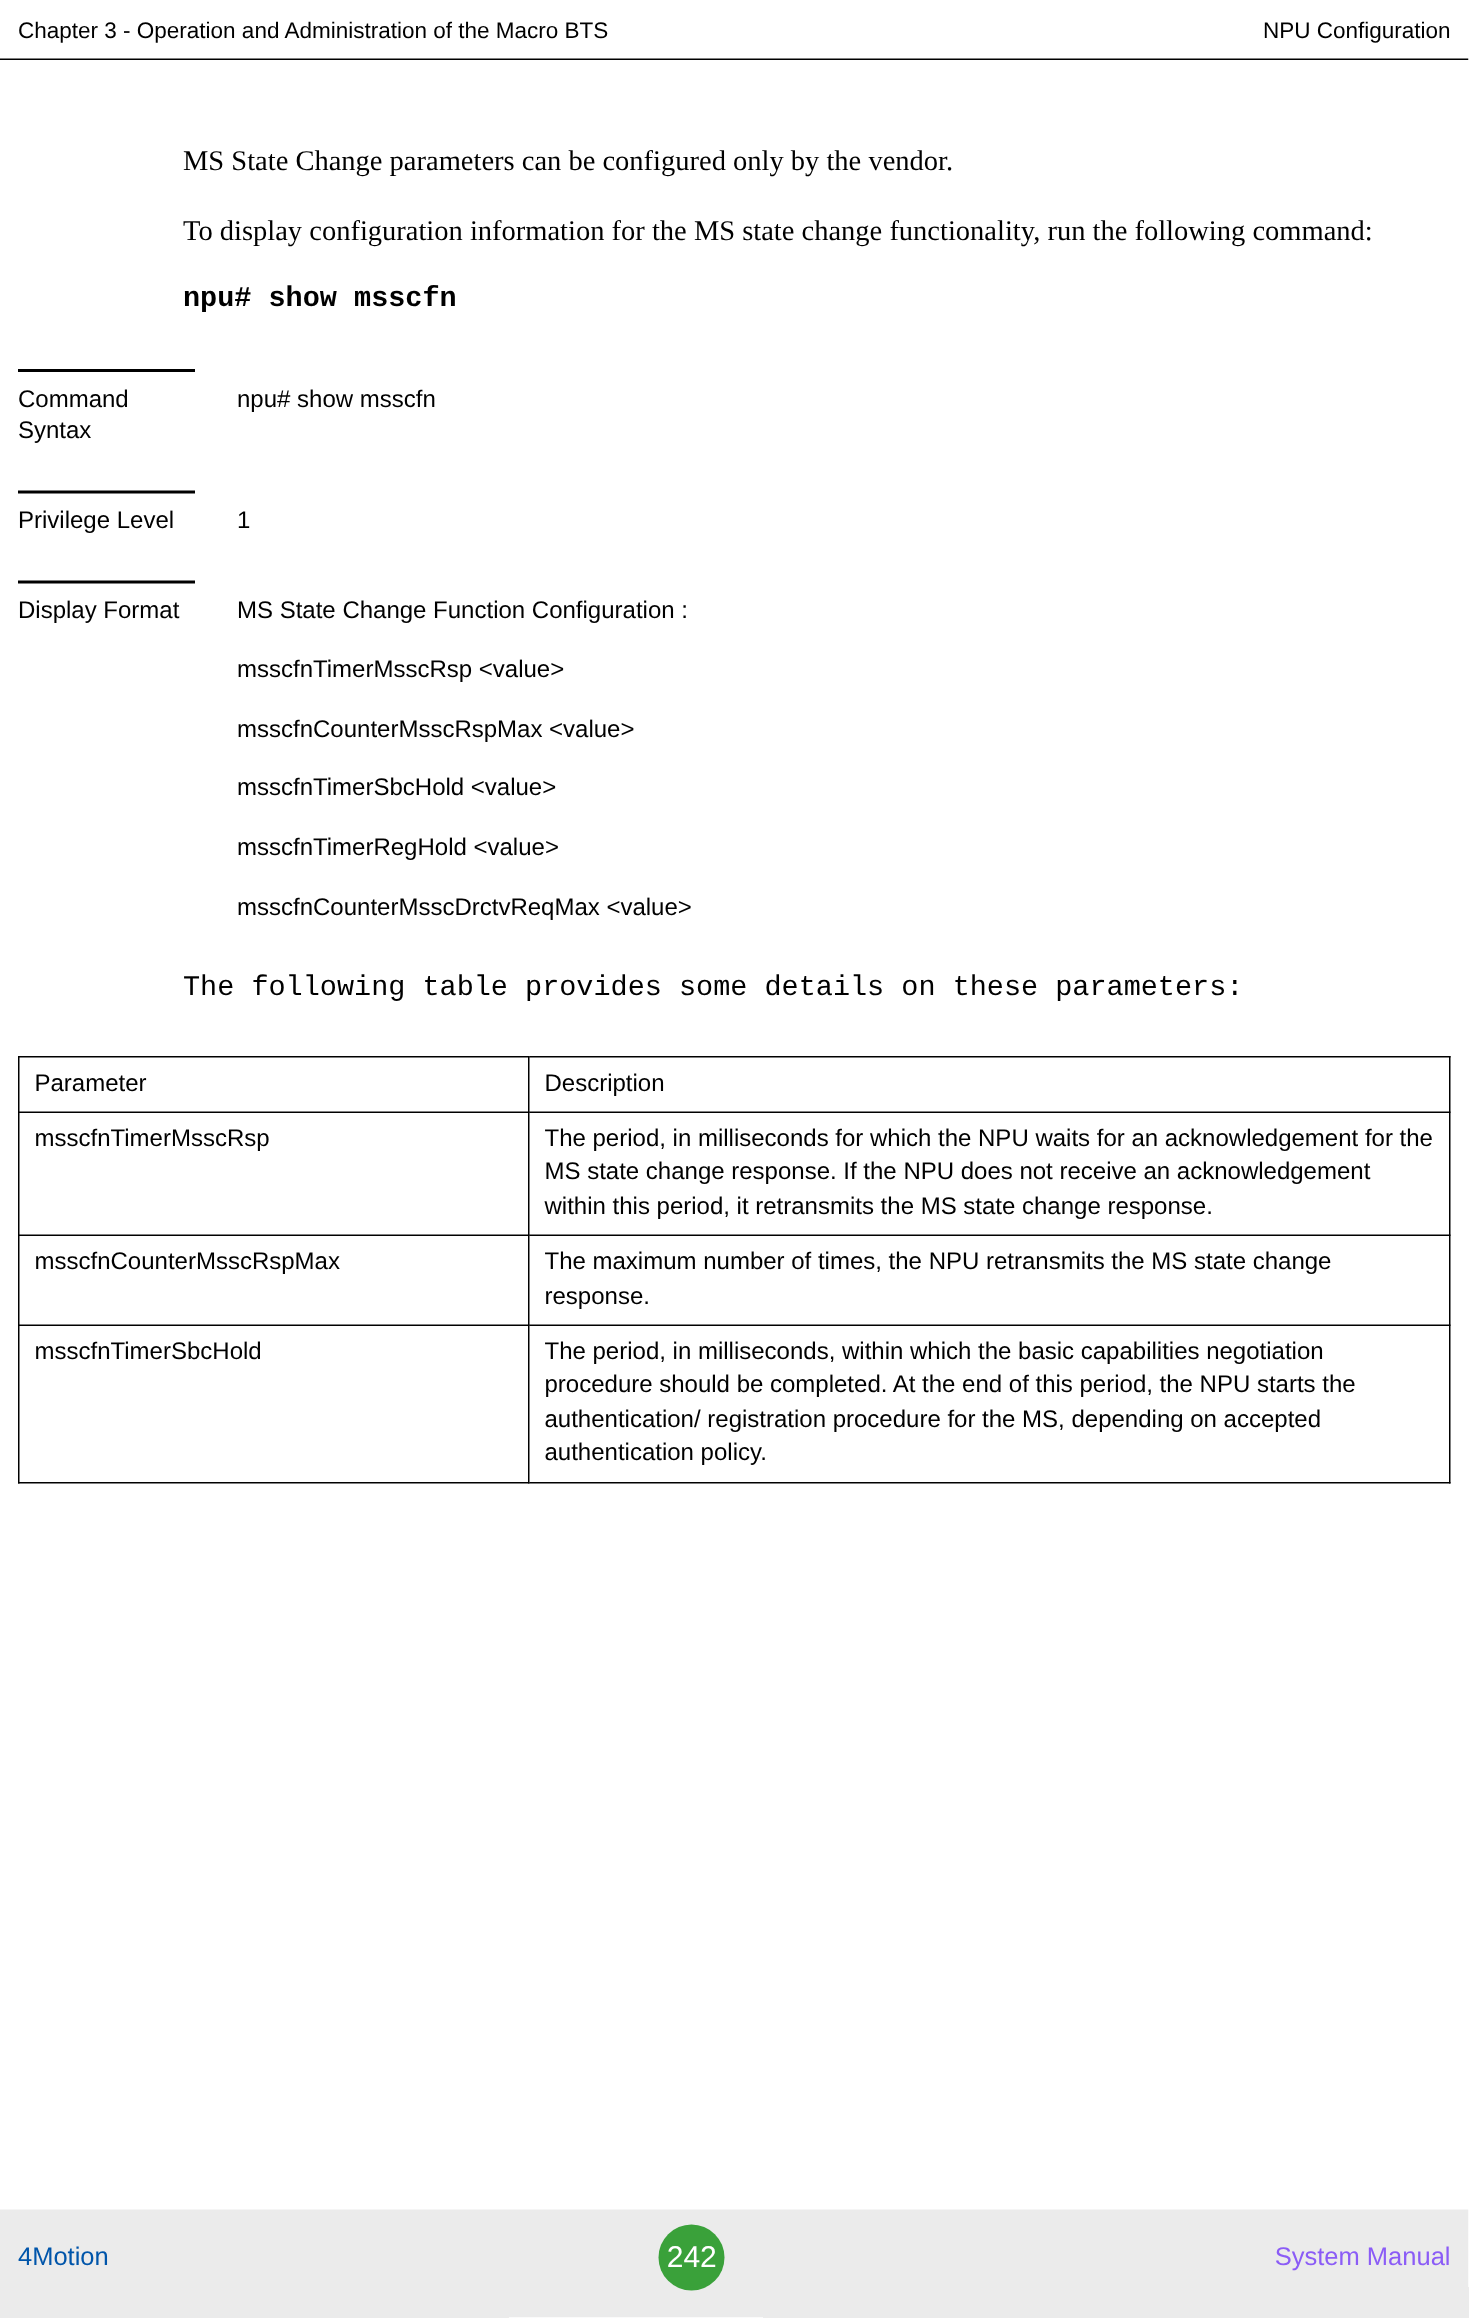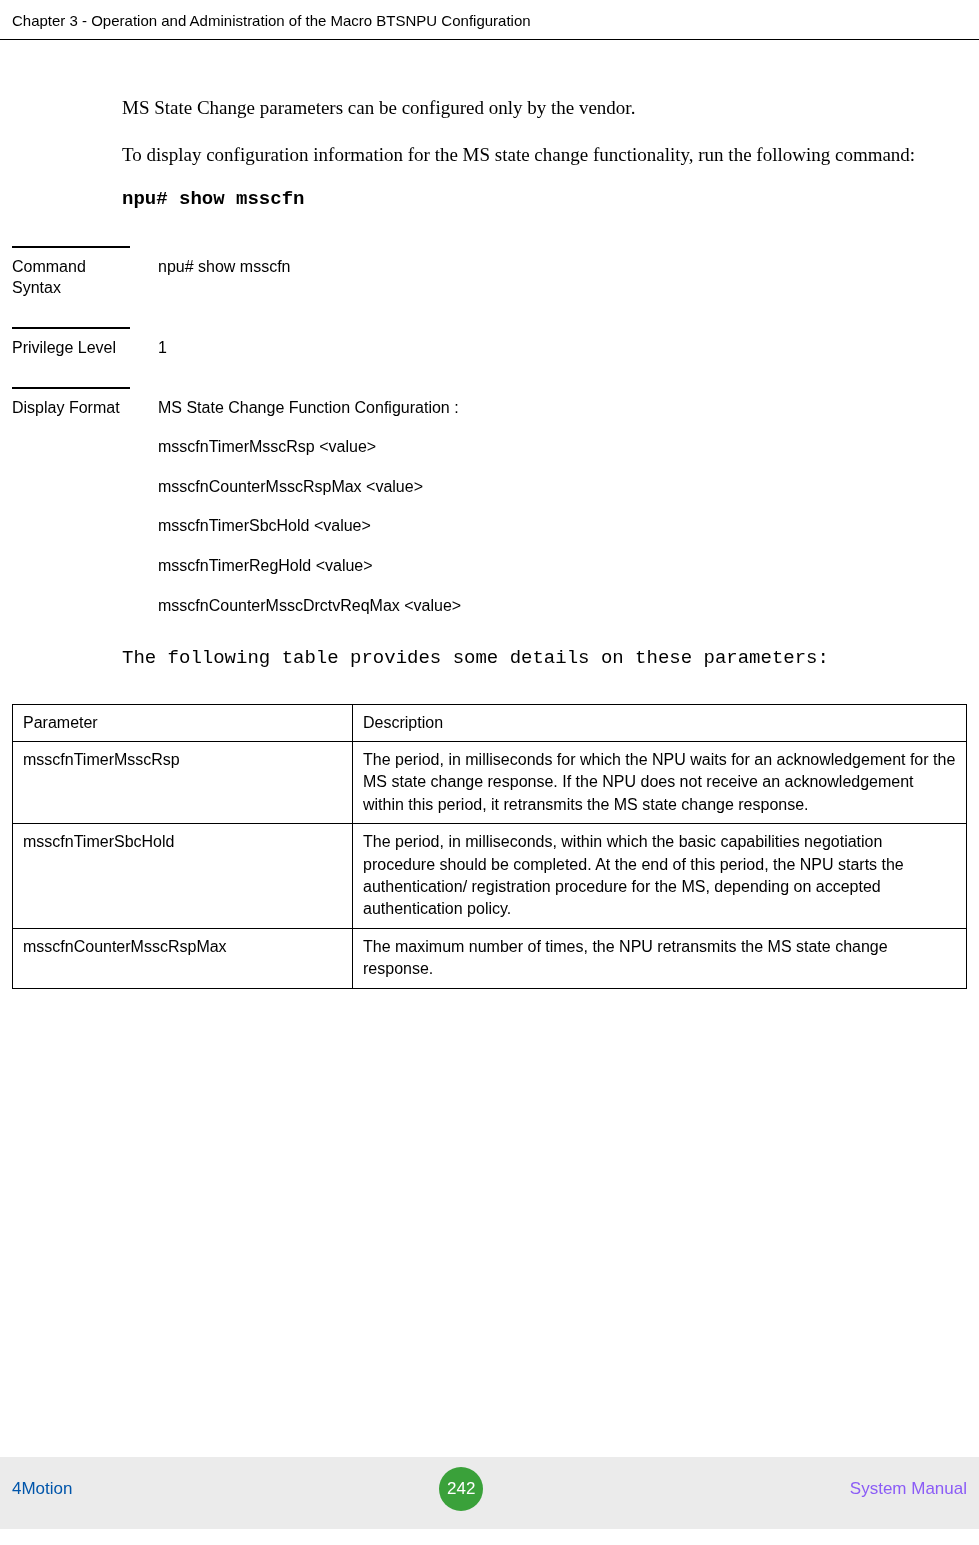--- a/index.html
+++ b/index.html
@@ -10,21 +10,21 @@
     body {
       font-family: Arial, Helvetica, sans-serif;
       background: #fff;
       width: 979px;
       height: 1545px;
       position: relative;
       color: #000;
     }
     .page-header {
       display: flex;
-      justify-content: flex-start;
+      justify-content: space-between;
       padding: 12px 12px 10px 12px;
       font-size: 15px;
       border-bottom: 1px solid #000;
     }
     .content {
       padding: 40px 12px 0 12px;
     }
     .body-text {
       font-family: "Bookman Old Style", Georgia, serif;
       font-size: 19px;
@@ -92,21 +92,21 @@
       vertical-align: top;
       padding: 7px 10px;
       font-weight: normal;
       line-height: 1.4;
     }
     .param-table th:first-child, .param-table td:first-child {
       width: 340px;
     }
     .page-footer {
       position: absolute;
-      bottom: 16px;
+      bottom: 0;
       left: 0;
       right: 0;
       display: flex;
       align-items: center;
       justify-content: space-between;
       padding: 10px 12px 18px 12px;
       background: #ebebeb;
       font-size: 17px;
     }
     .footer-left {
@@ -117,21 +117,21 @@
     }
     .page-badge {
       background: #3aa13a;
       color: #fff;
       border-radius: 50%;
       width: 44px;
       height: 44px;
       display: flex;
       align-items: center;
       justify-content: center;
-      font-size: 17px;
+      font-size: 20px;
     }
   </style>
 </head>
 <body>
 
 <div class="page-header">
   <span>Chapter 3 - Operation and Administration of the Macro BTS</span>
   <span>NPU Configuration</span>
 </div>
 
@@ -181,26 +181,26 @@
         <th>Parameter</th>
         <th>Description</th>
       </tr>
     </thead>
     <tbody>
       <tr>
         <td>msscfnTimerMsscRsp</td>
         <td>The period, in milliseconds for which the NPU waits for an acknowledgement for the MS state change response. If the NPU does not receive an acknowledgement within this period, it retransmits the MS state change response.</td>
       </tr>
       <tr>
+        <td>msscfnCounterMsscRspMax</td>
+        <td>The maximum number of times, the NPU retransmits the MS state change response.</td>
+      </tr>
+      <tr>
         <td>msscfnTimerSbcHold</td>
         <td>The period, in milliseconds, within which the basic capabilities negotiation procedure should be completed. At the end of this period, the NPU starts the authentication/ registration procedure for the MS, depending on accepted authentication policy.</td>
-      </tr>
-      <tr>
-        <td>msscfnCounterMsscRspMax</td>
-        <td>The maximum number of times, the NPU retransmits the MS state change response.</td>
       </tr>
     </tbody>
   </table>
 
 </div>
 
 <div class="page-footer">
   <span class="footer-left">4Motion</span>
   <span class="page-badge">242</span>
   <span class="footer-right">System Manual</span>

